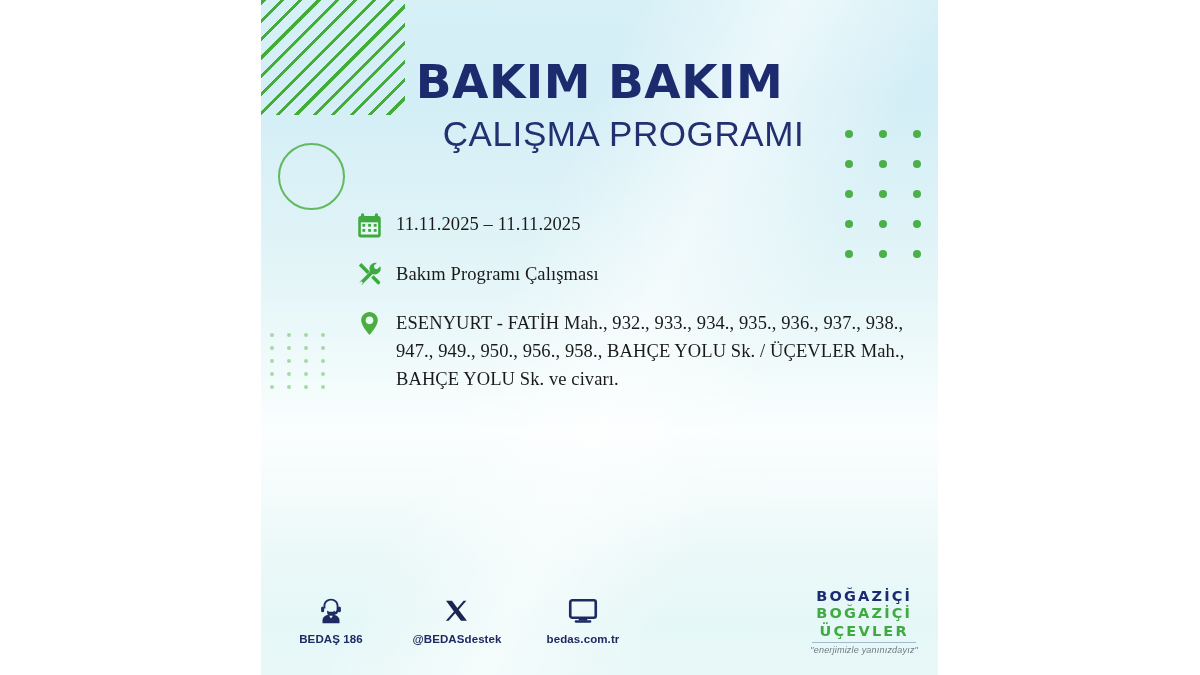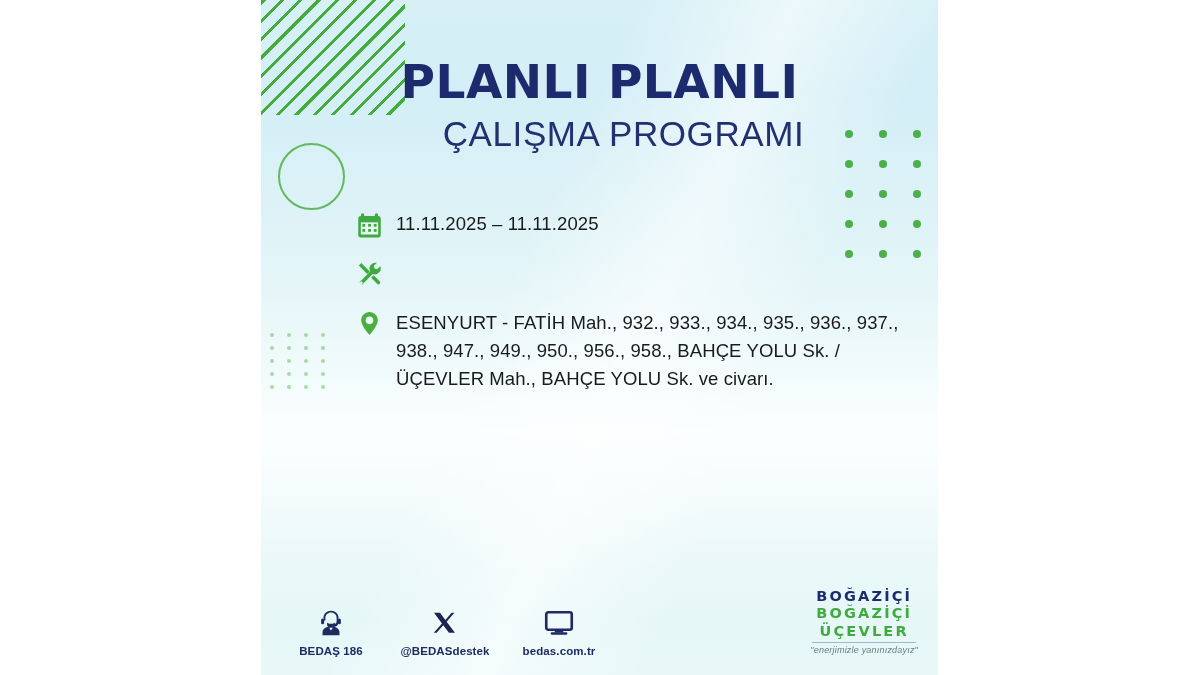--- a/index.html
+++ b/index.html
@@ -70,37 +70,37 @@
   }
   .t2{
     font-size:35px;font-weight:normal;letter-spacing:.6px;
     color:#22306f;line-height:1.2;margin:6px 0 0 0;
     font-family:"Liberation Sans", sans-serif;
     padding-left:48px;
   }
 
   
   .info{position:absolute;left:95px;top:208px;width:570px;}
-  .row{display:flex;align-items:flex-start;margin-bottom:16px;}
+  .row{display:flex;align-items:flex-start;margin-bottom:16px;font-family:Liberation Serif, serif;}
   .row .ico{
     width:40px;min-width:40px;height:34px;
     display:flex;align-items:center;justify-content:flex-start;
   }
   .row .txt{
     font-size:18.5px;color:#1a1a1a;line-height:1.42;
     padding-top:3px;letter-spacing:.1px;
   }
   .row-addr{margin-bottom:15px;justify-content:center;}
   .row-addr .txt{line-height:1.52;}
   .row-tool .ico{height:32px;}
 
   
   .footer{position:absolute;left:0;right:0;bottom:18px;height:70px;}
   .contacts{
-    position:absolute;left:24px;bottom:0;display:flex;gap:22px;align-items:center;
+    position:absolute;left:24px;bottom:12px;display:flex;gap:34px;align-items:center;
   }
   .contact{display:flex;flex-direction:column;align-items:center;width:92px;}
   .contact .cico{height:36px;display:flex;align-items:flex-end;justify-content:center;}
   .contact .clabel{
     margin-top:7px;font-size:11.5px;color:#1e2a63;font-weight:bold;letter-spacing:.1px;
     white-space:nowrap;
   }
 
   .logo{position:absolute;right:20px;bottom:2px;text-align:center;line-height:1;}
   .logo .l1{font-size:14.5px;font-weight:bold;letter-spacing:2.2px;color:#1c2a6e;font-family:"DejaVu Sans",sans-serif;}
@@ -150,21 +150,21 @@
         <span></span>
         <span></span>
         <span></span>
       <span></span>
         <span></span>
         <span></span>
         <span></span>
     </div>
 
     <div class="titles">
-      <div class="t1">PLANLI PLANLI</div>
+      <div class="t1">BAKIM BAKIM</div>
       <div class="t2">ÇALIŞMA PROGRAMI</div>
     </div>
 
     <div class="info">
 
       <div class="row">
         <div class="ico">
           <svg width="27" height="27" viewBox="0 0 24 24" aria-hidden="true">
             <rect x="4.4" y="1.2" width="2.9" height="4.2" rx="1.45" fill="#3faa3f"></rect>
             <rect x="16.7" y="1.2" width="2.9" height="4.2" rx="1.45" fill="#3faa3f"></rect>
@@ -188,20 +188,21 @@
         <div class="ico">
           <svg width="28" height="28" viewBox="0 0 24 24" aria-hidden="true">
             <g fill="#3faa3f">
               <path d="M16.7 2.3a5.2 5.2 0 0 0-4.6 7.6L3 19l2.2 2.2 9.1-9.1a5.2 5.2 0 0 0 6.5-6.8l-2.6 2.6-2.3-.6-.6-2.3 2.6-2.6a5.3 5.3 0 0 0-1.2-.1z"></path>
               <circle cx="4.6" cy="19.6" r="1.15" fill="#e8f6f8"></circle>
               <path d="M4.6 2.6 2.4 4.8l7.2 7.2 2.2-2.2z"></path>
               <path d="M15.1 13.1 13 15.3l5.1 5.1a1.55 1.55 0 0 0 2.2-2.2z"></path>
             </g>
           </svg>
         </div>
+        <div class="txt">Bakım Programı Çalışması</div>
       </div>
 
       <div class="row row-addr">
         <div class="ico">
           <svg width="27" height="27" viewBox="0 0 24 24" aria-hidden="true">
             <path d="M12 1.8c-4.1 0-7.4 3.3-7.4 7.4 0 5.3 7.4 13 7.4 13s7.4-7.7 7.4-13c0-4.1-3.3-7.4-7.4-7.4z" fill="#4cae3f"></path>
             <circle cx="12" cy="9.2" r="3.4" fill="#eaf7f8"></circle>
           </svg>
         </div>
         <div class="txt">ESENYURT - FATİH Mah., 932., 933., 934., 935., 936., 937., 938., 947., 949., 950., 956., 958., BAHÇE YOLU Sk. / ÜÇEVLER Mah., BAHÇE YOLU Sk. ve civarı.</div>

